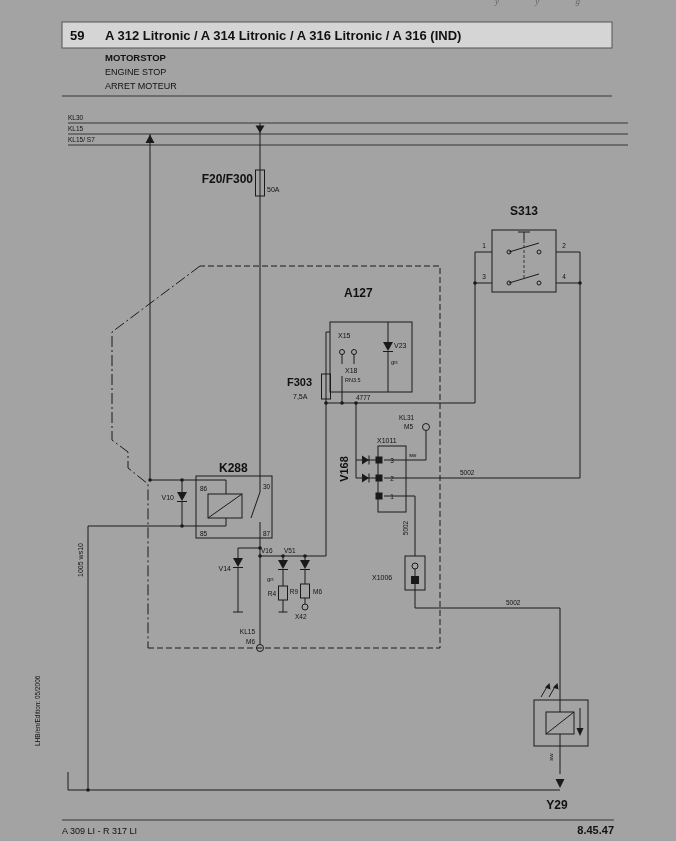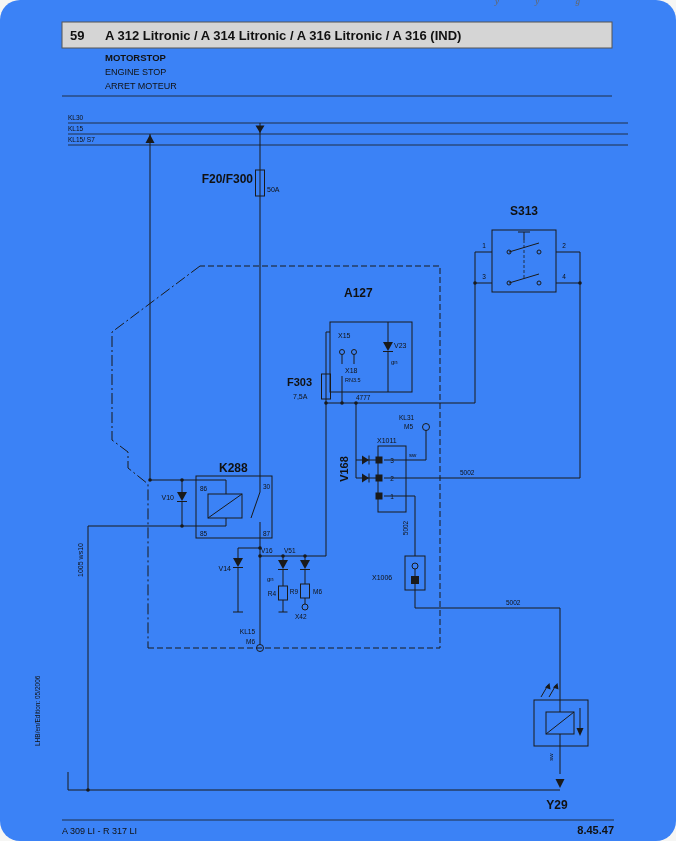--- a/index.html
+++ b/index.html
@@ -1,16 +1,16 @@
 <!DOCTYPE html>
 <html><head>
 <meta charset="utf-8">
 <style>
   html,body{margin:0;padding:0;background:#f6f6f4;}
-  #page{position:relative;width:676px;height:841px;background:#3b82f6;overflow:hidden;border-radius:20px;}
+  #page{position:relative;width:676px;height:841px;background:#a3a3a3;overflow:hidden;}
   svg text{fill:#111;}
   .t55{font:5.5px "Liberation Sans",sans-serif;}
   .t6 {font:6px "Liberation Sans",sans-serif;}
   .t65{font:6.5px "Liberation Sans",sans-serif;}
   .t7 {font:7px "Liberation Sans",sans-serif;}
   .t9 {font:9px "Liberation Sans",sans-serif;}
   .t95b{font:bold 9.5px "Liberation Sans",sans-serif;}
   .b11{font:bold 11px "Liberation Sans",sans-serif;}
   .b12{font:bold 12px "Liberation Sans",sans-serif;}
   .b13{font:bold 13px "Liberation Sans",sans-serif;}

